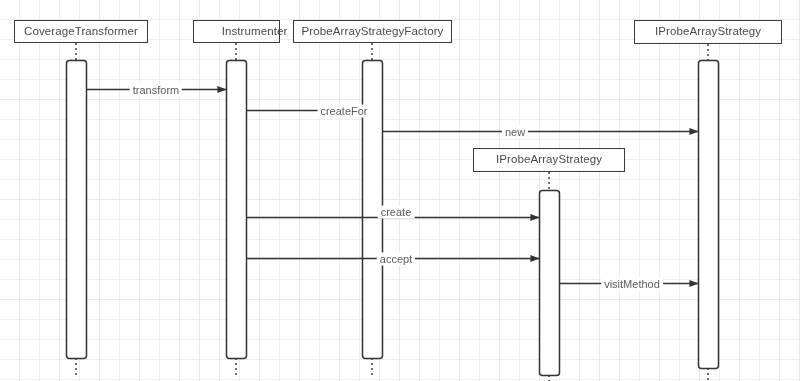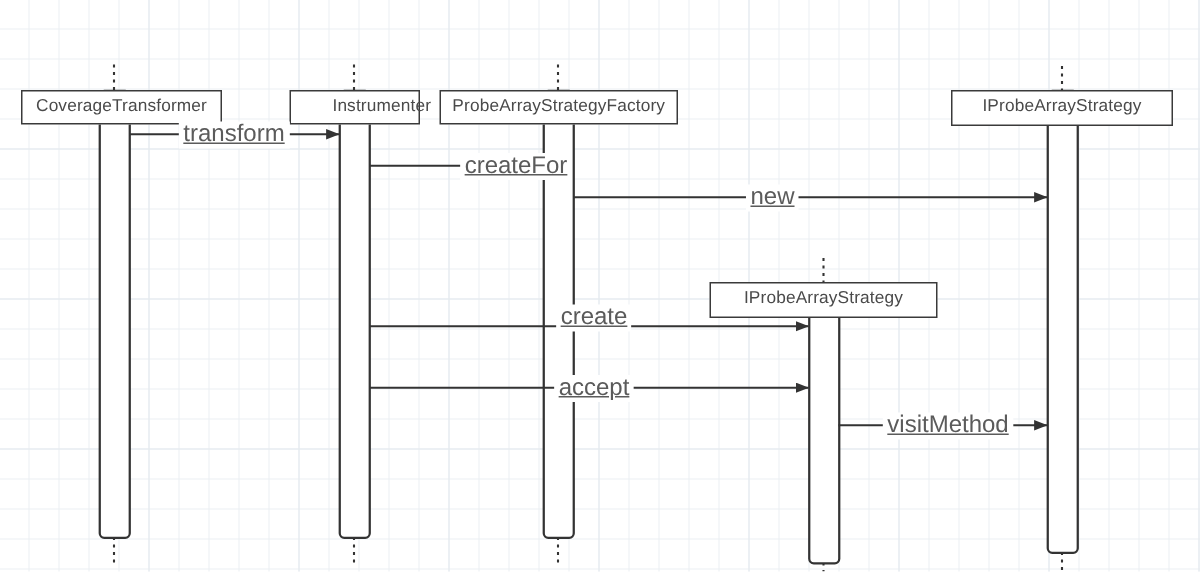--- a/index.html
+++ b/index.html
@@ -49,33 +49,31 @@
     border: 1.6px solid #3a3a3a;
     background: #ffffff;
     color: #4a4a4a;
     font-size: 11.5px;
     line-height: 1;
     display: flex;
     align-items: center;
     justify-content: center;
     letter-spacing: 0.1px;
     white-space: nowrap;
-    margin-top: 40px;
   }
 
   .msg-label {
     position: absolute;
     background: #ffffff;
     color: #5b5b5b;
-    font-size: 16px;
+    font-size: 11px;
     line-height: 1;
     padding: 1px 3px;
     white-space: nowrap;
     transform: translate(-50%, -50%);
-    text-decoration: underline;
   }
 </style>
 </head>
 <body>
 
 <div id="canvas">
 
   <div id="grid-major"></div>
 
   <svg id="diagram-svg" width="800" height="381">

